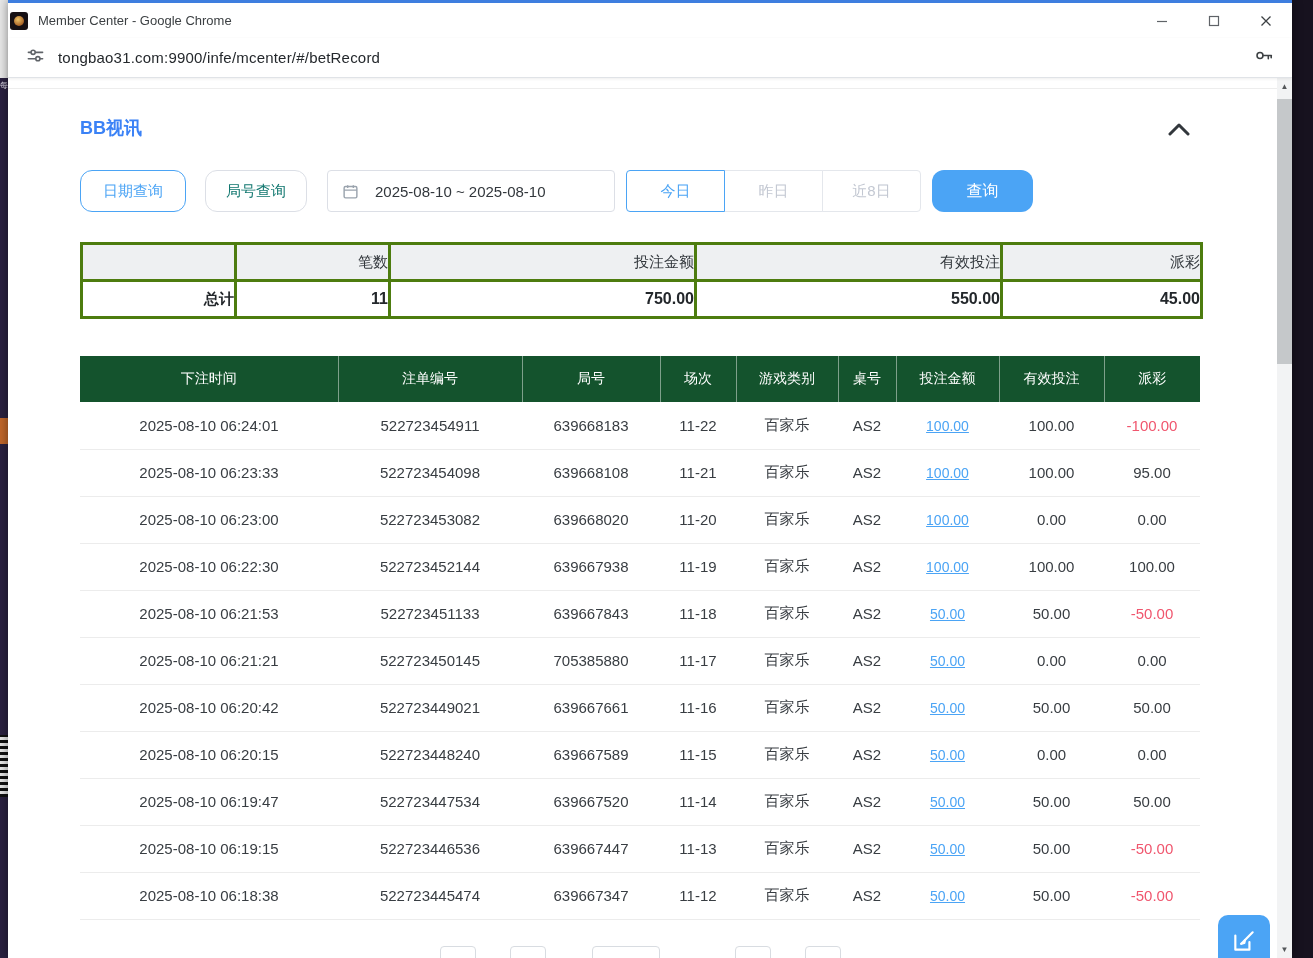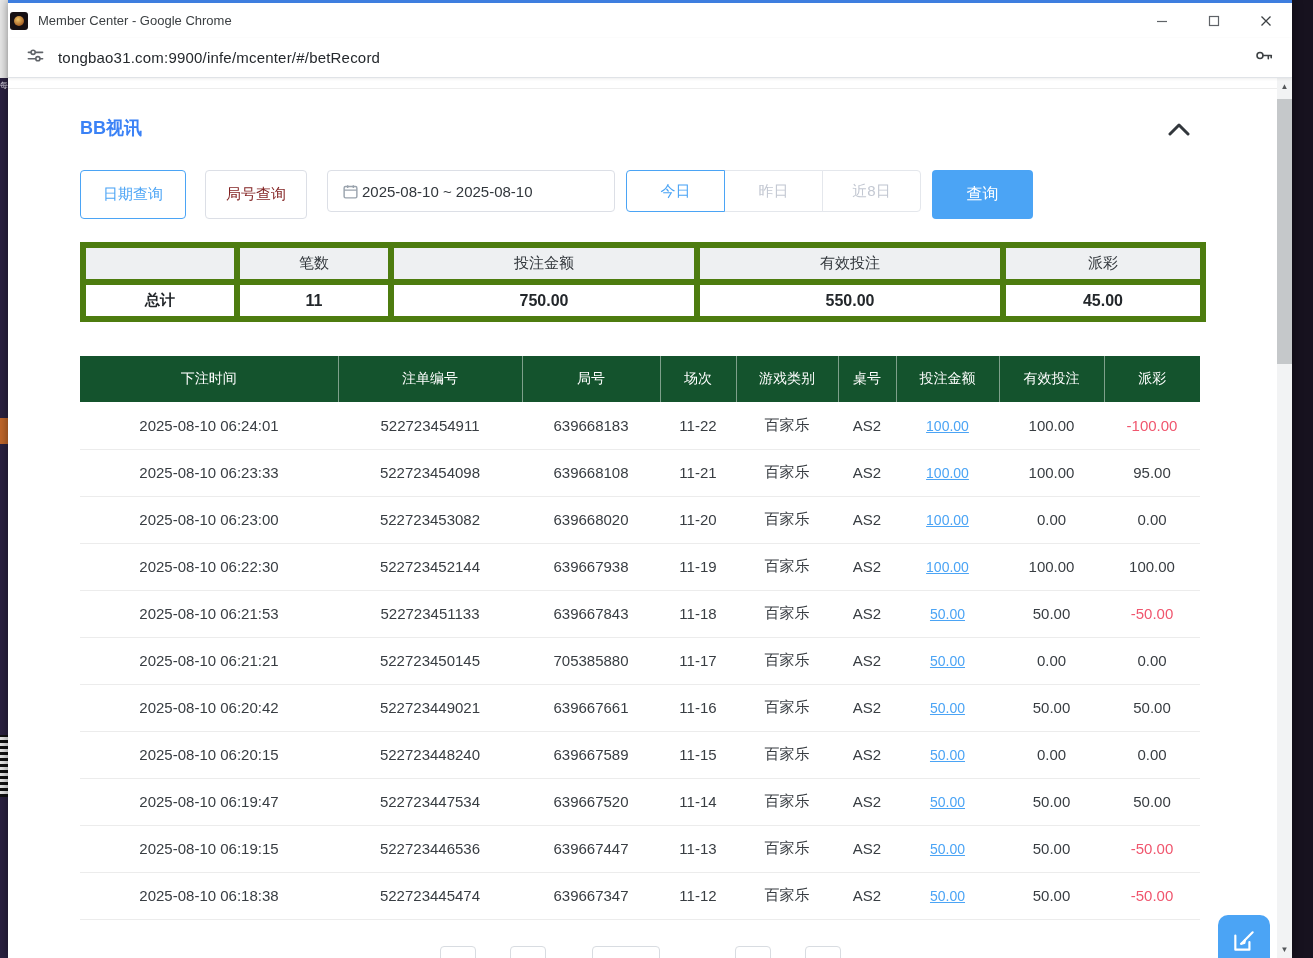--- a/index.html
+++ b/index.html
@@ -44,40 +44,40 @@
   
   .viewport { position: absolute; left: 0; top: 78px; width: 1284px; height: 880px; background: #fff; overflow: hidden; }
   .page { position: absolute; left: 0; top: 0; width: 1269px; height: 880px; overflow: hidden; }
   .content-topline { position: absolute; left: 0; right: 0; top: 10px; border-top: 1px solid #ededed; }
 
   .sec-title { position: absolute; left: 72px; top: 38px; font-size: 18px; font-weight: bold; color: #3b82f6; }
   .collapse-btn { position: absolute; left: 1156px; top: 40px; width: 30px; height: 22px; display: flex;
                   align-items: center; justify-content: center; cursor: pointer; }
 
   
-  .btn { position: absolute; top: 92px; height: 49px; display: flex; align-items: center; justify-content: center;
-         font-size: 15px; border-radius: 4px; background: #fff; cursor: pointer; }
+  .btn { position: absolute; top: 92px; height: 42px; display: flex; align-items: center; justify-content: center;
+         font-size: 15px; border-radius: 12px; background: #fff; cursor: pointer; }
   .btn-date   { left: 72px;  width: 106px; border: 1px solid #4ba4f5; color: #4ba4f5; }
-  .btn-round  { left: 197px; width: 102px; border: 1px solid #dcdfe6; color: #7f1d1d; }
+  .btn-round  { left: 197px; width: 102px; border: 1px solid #dcdfe6; color: #0f766e; }
   .btn-search { left: 924px; width: 101px; background: #4ba4f5; color: #fff; border: none; font-size: 16px; }
 
   .date-picker { position: absolute; left: 319px; top: 92px; width: 288px; height: 42px;
                  border: 1px solid #dcdfe6; border-radius: 4px; background: #fff;
-                 display: flex; align-items: center; gap: 3px; padding: 0 14px; font-size: 15px; color: #32373c; cursor: pointer; }
+                 display: flex; align-items: center; gap: 16px; padding: 0 14px; font-size: 15px; color: #32373c; cursor: pointer; }
 
   .quick-group { position: absolute; left: 618px; top: 92px; display: flex; }
   .quick { width: 99px; height: 42px; display: flex; align-items: center; justify-content: center;
            font-size: 15px; background: #fff; border: 1px solid #e4e7ec; color: #c3c8d2; cursor: pointer; margin-left: -1px; }
   .quick.active { border: 1px solid #4ba4f5; color: #4ba4f5; z-index: 2; margin-left: 0;
                   border-radius: 4px 0 0 4px; }
   .quick.last { border-radius: 0 4px 4px 0; }
 
   
   .summary-table { position: absolute; left: 72px; top: 164px; width: 1120px; border-collapse: collapse; table-layout: fixed; }
-  .summary-table th, .summary-table td { border: 6px solid #4d7c0f; height: 37px; text-align: center; }
+  .summary-table th, .summary-table td { border: 3px solid #4d7c0f; height: 37px; text-align: right; }
   .summary-table th { background: #eef0f2; font-size: 15px; font-weight: 400; color: #32373c; }
   .summary-table td { background: #fff; font-size: 16px; font-weight: 700; color: #23272b; }
   .summary-table td.row-label { font-weight: 700; font-size: 15px; }
 
   
   .bet-table { position: absolute; left: 72px; top: 278px; width: 1120px; border-collapse: collapse; table-layout: fixed; }
   .bet-table thead th { background: #14532d; color: #fff; font-weight: 400; font-size: 14px; height: 46px;
                         border-right: 1px solid rgba(255,255,255,.45); }
   .bet-table thead th:last-child { border-right: none; }
   .bet-table tbody td { height: 47px; text-align: center; font-size: 15px; color: #383d42;

